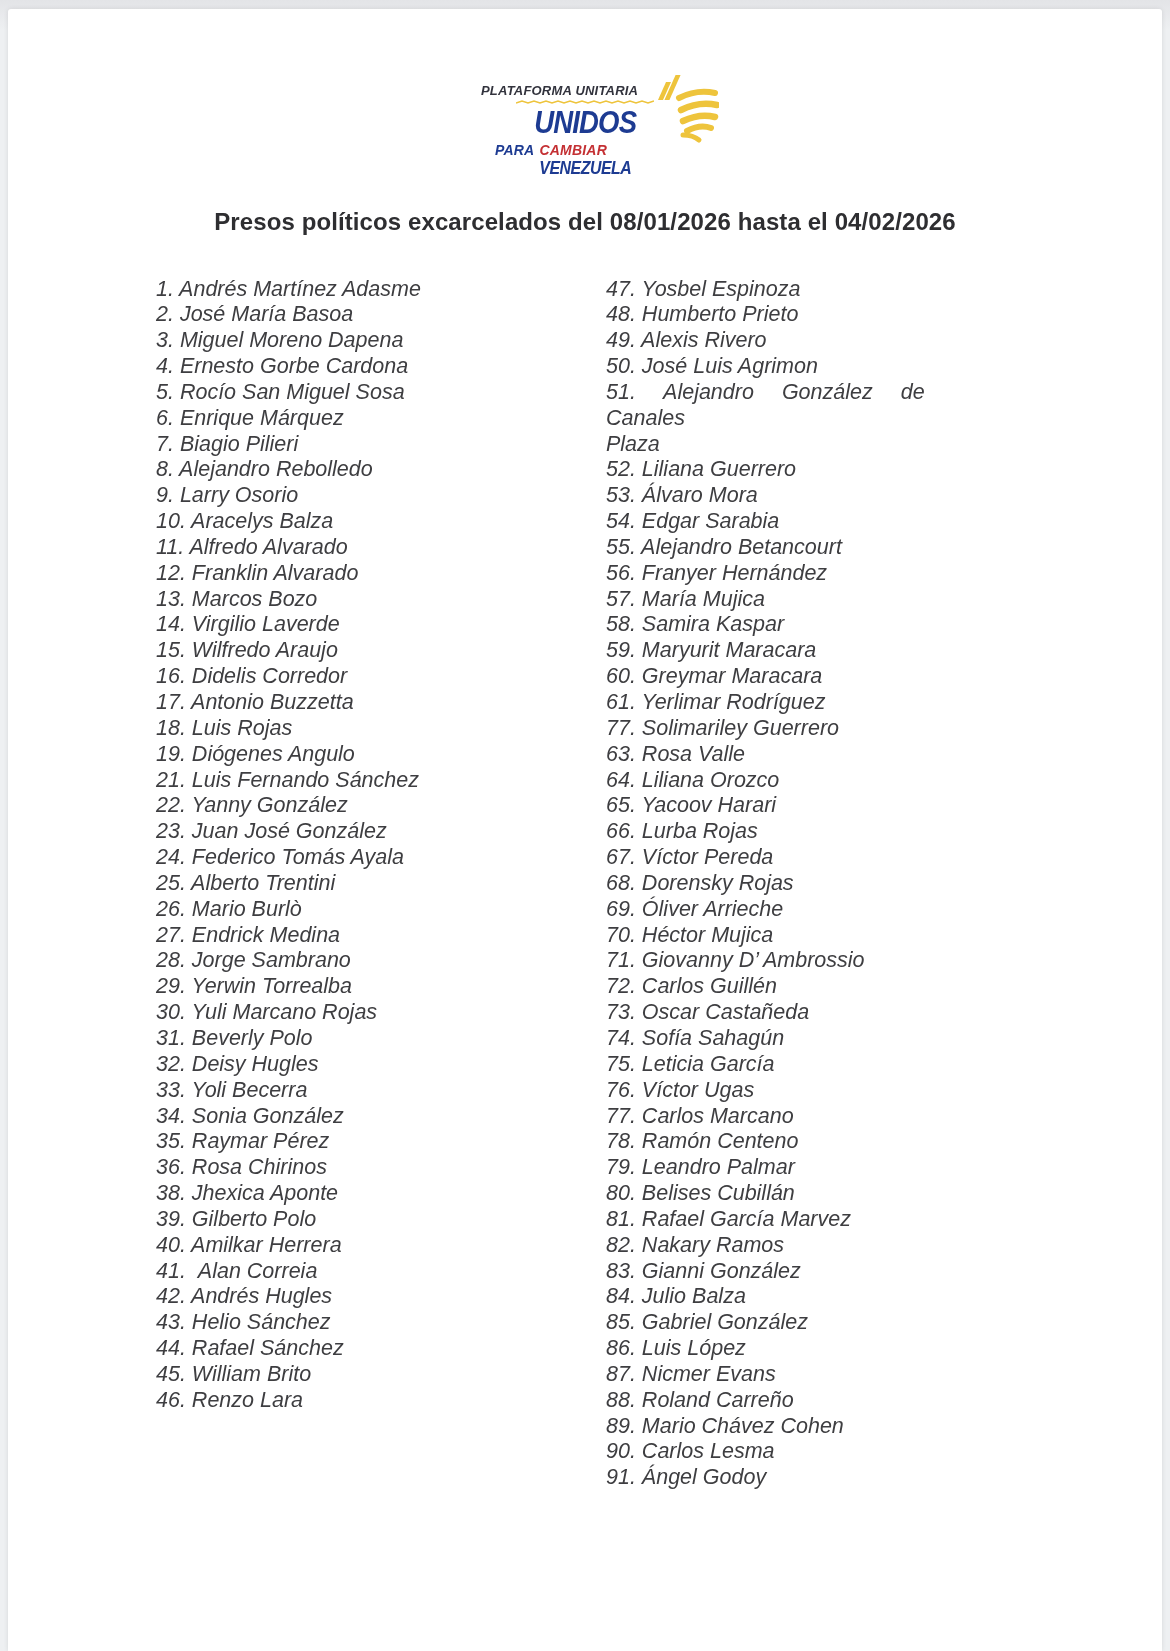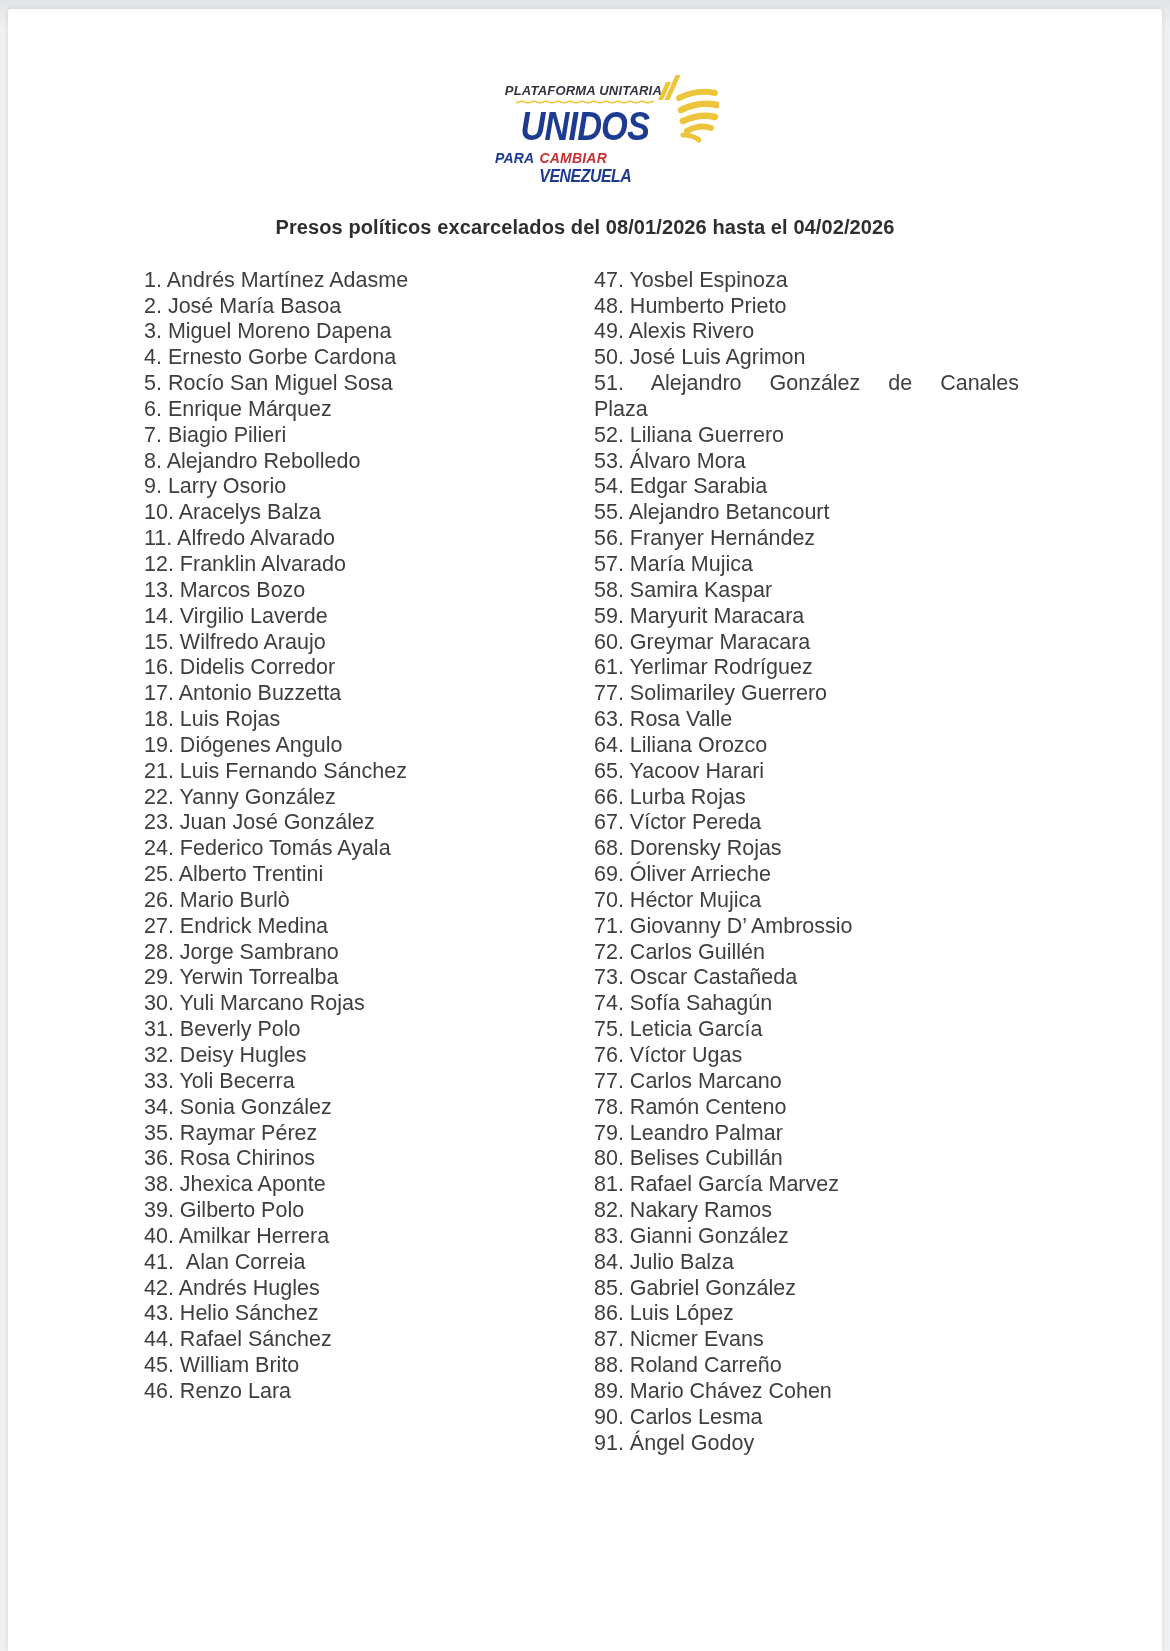--- a/index.html
+++ b/index.html
@@ -13,63 +13,63 @@
   }
   .page{
     position:absolute; left:8px; top:9px; right:8px; bottom:0;
     background:#fff;
     border-radius:3px 3px 0 0;
     box-shadow:0 0 5px rgba(0,0,0,0.10);
     padding-top:64px;
   }
   
   .logo{position:relative; width:180px; margin:0 auto;}
-  .logo-top{display:flex; align-items:flex-end; justify-content:flex-end; margin-left:-14px;}
+  .logo-top{display:flex; align-items:flex-end; justify-content:space-between; margin-left:-14px;}
   .plataforma{
     font-size:13px; font-weight:bold; font-style:italic;
     color:var(--dark); letter-spacing:.2px; white-space:nowrap;
   }
   .slashes{display:inline-flex; gap:3px; align-items:flex-end; transform:translateY(2px);}
   .slashes i{display:block; width:5px; background:var(--yellow); transform:skewX(-24deg);}
   .slashes i:first-child{height:18px;}
   .slashes i:last-child{height:25px;}
   .zigzag{display:block; margin:1px auto 0 auto;}
   .logo-main{
     text-align:center; margin-top:1px;
-    font-size:40px; font-weight:bold; font-style:italic;
+    font-size:32px; font-weight:bold; font-style:italic;
     color:var(--blue); line-height:1.02;
   }
   .logo-main .stretch{display:inline-block; transform:scaleX(.86); letter-spacing:-1px;}
   .logo-sub{
     text-align:left; font-size:14px; font-weight:bold; font-style:italic;
     letter-spacing:.2px; margin-top:3px;
   }
   .logo-sub .para{color:var(--blue); margin-right:5px;}
   .logo-sub .cambiar{color:var(--red);}
   .logo-venezuela{
     text-align:center; font-size:18px; font-weight:bold; font-style:italic;
     color:var(--blue); line-height:1.05; margin-top:1px;
   }
   .logo-venezuela .stretch{display:inline-block; transform:scaleX(.88); letter-spacing:-.5px;}
   .hand{position:absolute; right:-44px; top:12px;}
   
   .doc-title{
     margin-top:30px; text-align:center;
-    font-size:20px; font-weight:bold; color:#2e2e31;
+    font-size:24px; font-weight:bold; color:#2e2e31;
     letter-spacing:.1px;
   }
   
   .list-wrap{
     margin:25px 0 0 132px;
     display:grid;
     grid-template-columns:450px 444px;
   }
   .name-list{
-    list-style:none; margin:4px; padding:0;
-    font-size:21.5px; line-height:25.85px; color:#3e3e41;
+    list-style:none; margin:16px; padding:0;
+    font-size:21.5px; line-height:25.85px; color:#3e3e41;font-style:italic;
   }
   .name-list li{white-space:pre-wrap;}
   .spread-line{word-spacing:22px;}
 </style>
 </head>
 <body>
 
 <div class="page">
 
   <div class="logo">

